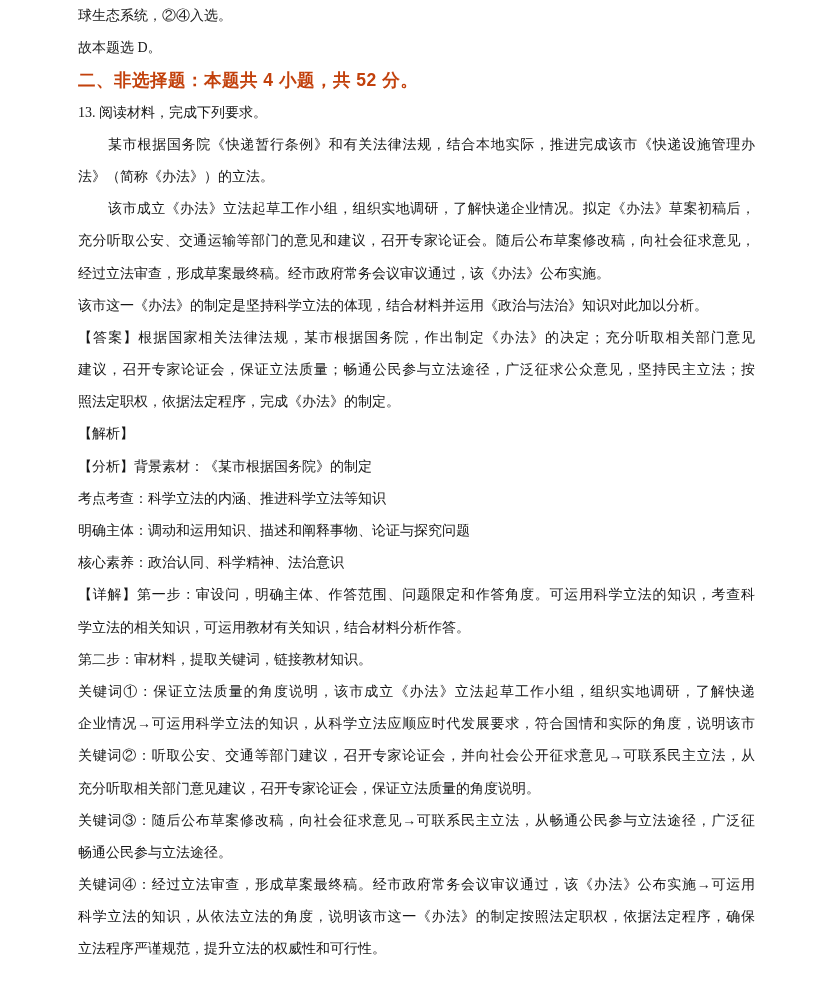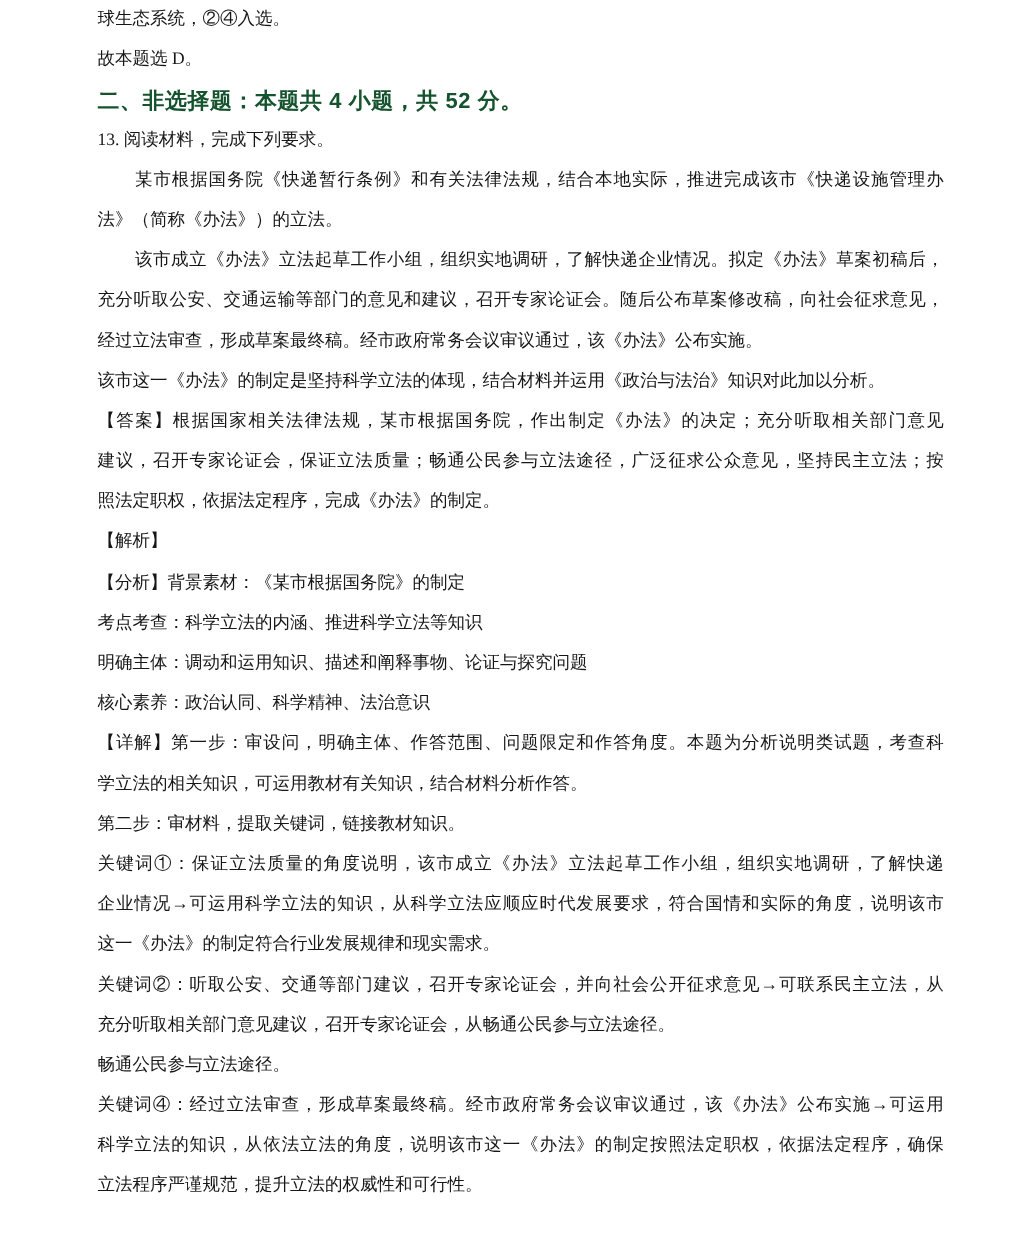--- a/index.html
+++ b/index.html
@@ -29,21 +29,21 @@
     text-align: justify;
     text-align-last: justify;
   }
   .line.indent {
     padding-left: 30px;
   }
   .line.header {
     font-family: "Liberation Sans", "DejaVu Sans", sans-serif;
     font-weight: 700;
     font-size: 17.5px;
-    color: #14532d;
+    color: #c2410c;
     letter-spacing: 0.5px;
   }
   .line.material {
     
     font-family: Liberation Serif, serif;
   }
 </style>
 </head>
 <body>
 
@@ -60,26 +60,26 @@
       <div class="line material">经过立法审查，形成草案最终稿。经市政府常务会议审议通过，该《办法》公布实施。</div>
       <div class="line material">该市这一《办法》的制定是坚持科学立法的体现，结合材料并运用《政治与法治》知识对此加以分析。</div>
       <div class="line body fill">【答案】根据国家相关法律法规，某市根据国务院，作出制定《办法》的决定；充分听取相关部门意见</div>
       <div class="line body fill">建议，召开专家论证会，保证立法质量；畅通公民参与立法途径，广泛征求公众意见，坚持民主立法；按</div>
       <div class="line body">照法定职权，依据法定程序，完成《办法》的制定。</div>
       <div class="line body">【解析】</div>
       <div class="line body">【分析】背景素材：《某市根据国务院》的制定</div>
       <div class="line body">考点考查：科学立法的内涵、推进科学立法等知识</div>
       <div class="line body">明确主体：调动和运用知识、描述和阐释事物、论证与探究问题</div>
       <div class="line body">核心素养：政治认同、科学精神、法治意识</div>
-      <div class="line body fill">【详解】第一步：审设问，明确主体、作答范围、问题限定和作答角度。本题为分析说明类试题，考查科</div>
+      <div class="line body fill">【详解】第一步：审设问，明确主体、作答范围、问题限定和作答角度。可运用科学立法的知识，考查科</div>
       <div class="line body">学立法的相关知识，可运用教材有关知识，结合材料分析作答。</div>
       <div class="line body">第二步：审材料，提取关键词，链接教材知识。</div>
       <div class="line body fill">关键词①：保证立法质量的角度说明，该市成立《办法》立法起草工作小组，组织实地调研，了解快递</div>
       <div class="line body fill">企业情况→可运用科学立法的知识，从科学立法应顺应时代发展要求，符合国情和实际的角度，说明该市</div>
-      <div class="line body">这一《办法》的制定符合行业发展规律和现实需求。</div>
       <div class="line body fill">关键词②：听取公安、交通等部门建议，召开专家论证会，并向社会公开征求意见→可联系民主立法，从</div>
-      <div class="line body">充分听取相关部门意见建议，召开专家论证会，从畅通公民参与立法途径。</div>
+      <div class="line body">充分听取相关部门意见建议，召开专家论证会，保证立法质量的角度说明。</div>
+      <div class="line body fill">关键词③：随后公布草案修改稿，向社会征求意见→可联系民主立法，从畅通公民参与立法途径，广泛征</div>
       <div class="line body">畅通公民参与立法途径。</div>
       <div class="line body fill">关键词④：经过立法审查，形成草案最终稿。经市政府常务会议审议通过，该《办法》公布实施→可运用</div>
       <div class="line body fill">科学立法的知识，从依法立法的角度，说明该市这一《办法》的制定按照法定职权，依据法定程序，确保</div>
       <div class="line body">立法程序严谨规范，提升立法的权威性和可行性。</div>
     </div>
 </div>
 
 </body></html>

